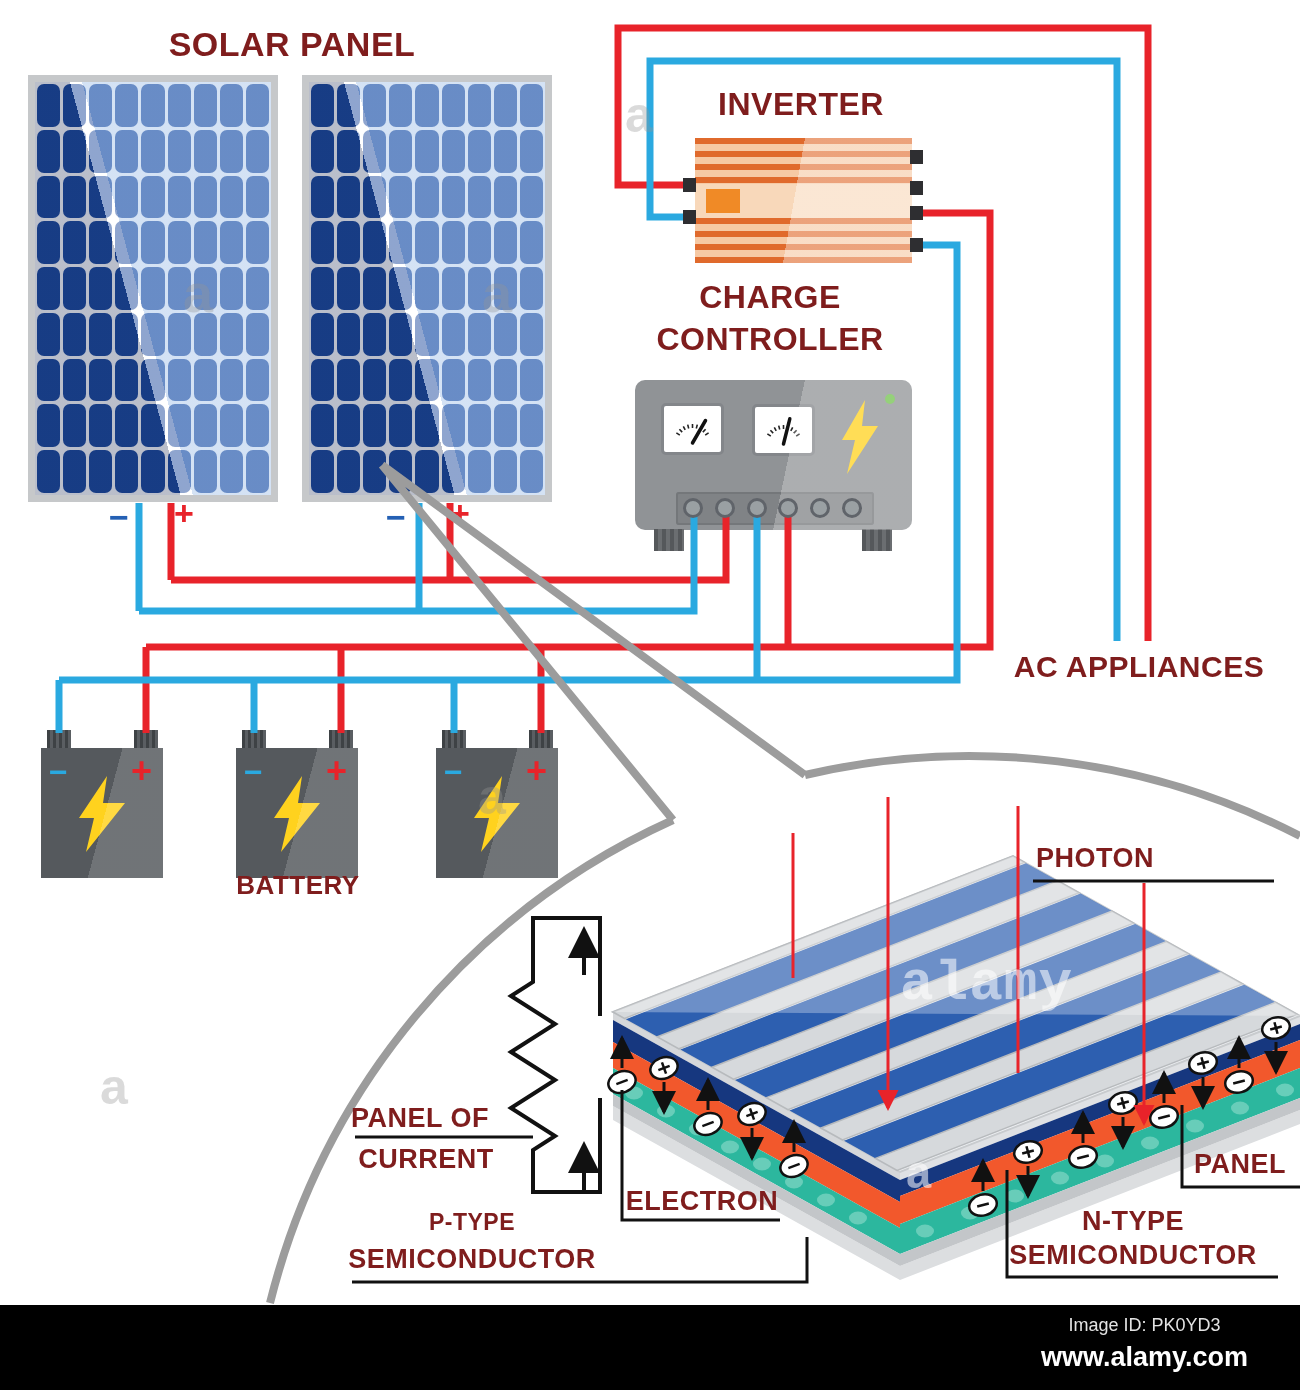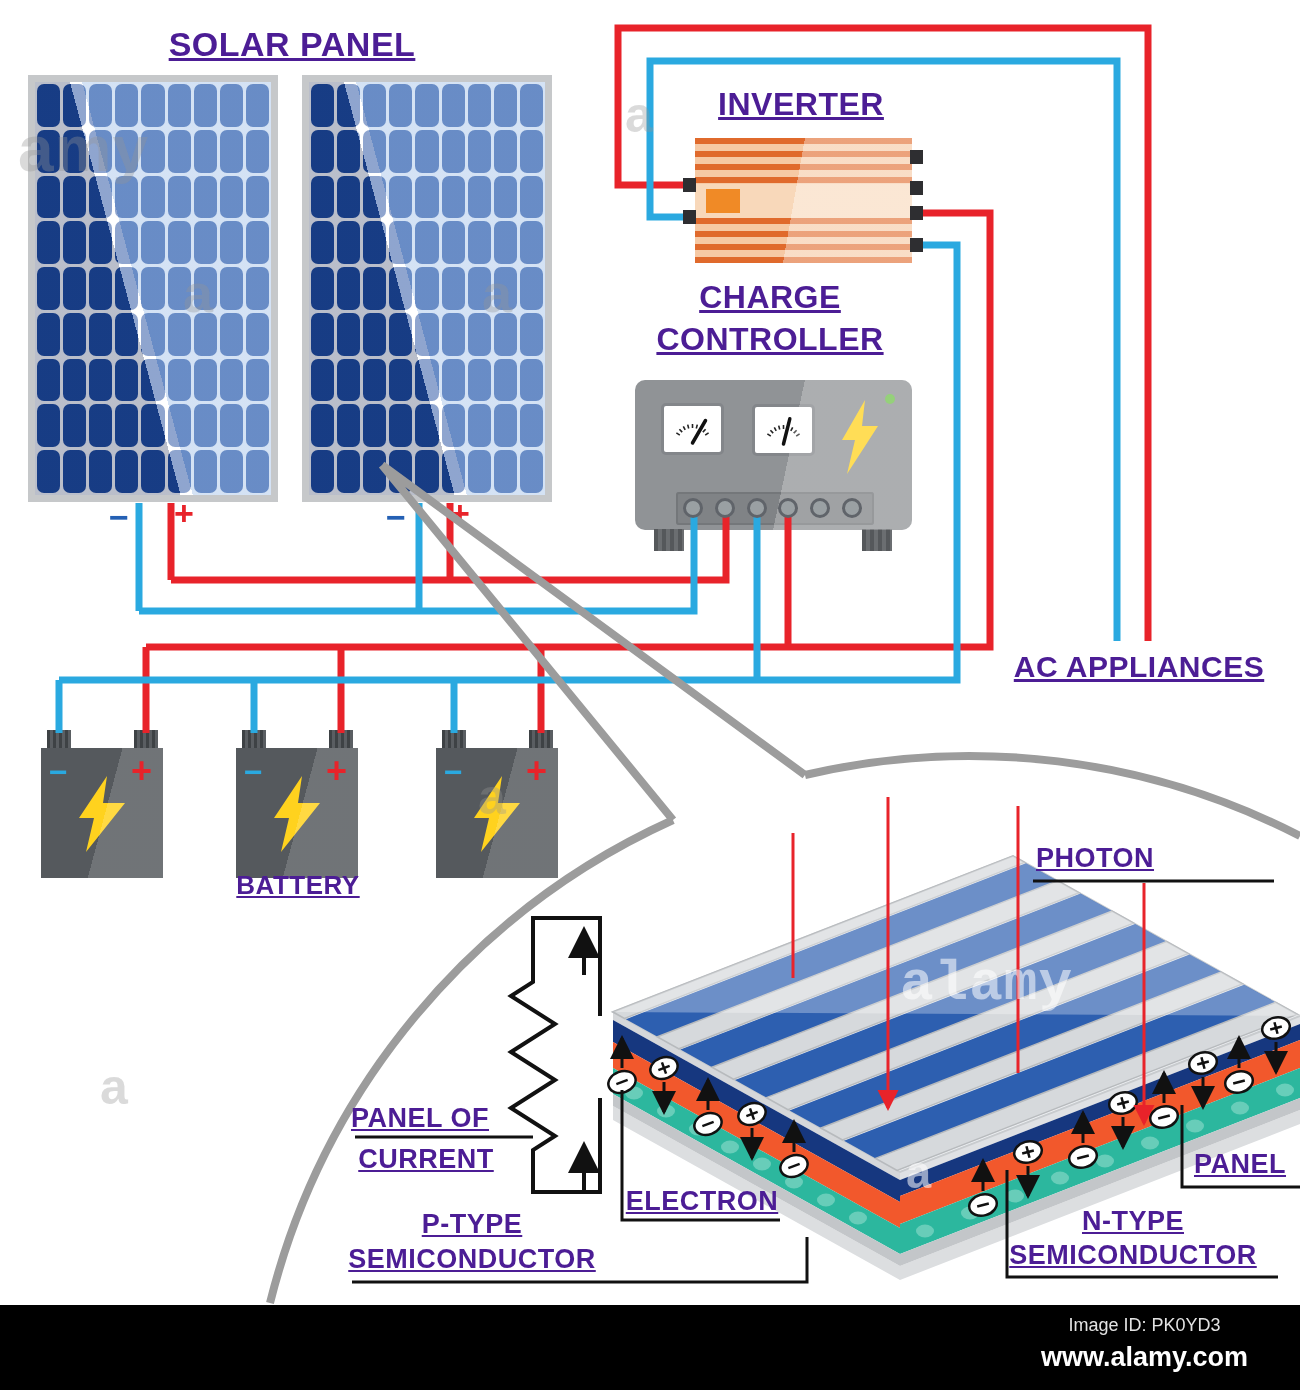--- a/index.html
+++ b/index.html
@@ -2,22 +2,22 @@
 <html style="--wire_red: #e8232a; --wire_blue: #2aa9e0; --panel_blue: #1e4b9e; --panel_frame: #c6c8ca; --inverter_orange: #e06a2c; --inverter_light: #f6c9a4; --controller_gray: #909396; --battery_gray: #55595d; --bolt_yellow: #ffd21e; --led_green: #72c14e; --layer_orange: #f2582c; --layer_teal: #2cb79e; --layer_blue_dark: #16377f; --strip_blue: #2d5fb0; --glass_gray: #eef0f3; --callout_gray: #9c9c9c;"><head>
 <meta charset="utf-8">
 <style>
   html,body{margin:0;padding:0;background:#fff;}
   .stage{position:relative;width:1300px;height:1390px;background:#fff;overflow:hidden;
          font-family:"Liberation Sans",sans-serif;}
   svg{display:block;}
   #linework{position:absolute;left:0;top:0;z-index:30;pointer-events:none;}
 
   
-  .lbl{position:absolute;transform:translateX(-50%);color:#4c1d95;font-weight:bold;
-       white-space:nowrap;letter-spacing:.5px;z-index:40;line-height:1.05;text-decoration:underline;}
+  .lbl{position:absolute;transform:translateX(-50%);color:#7f1d1d;font-weight:bold;
+       white-space:nowrap;letter-spacing:.5px;z-index:40;line-height:1.05;}
 
   
   .panel{position:absolute;top:75px;width:250px;height:427px;border:7px solid #c6c8ca;
          background:#fff;box-sizing:border-box;z-index:20;}
   .cells{position:absolute;left:2px;top:2px;right:2px;bottom:2px;display:grid;
          grid-template-columns:repeat(9,1fr);grid-template-rows:repeat(9,1fr);gap:3px;}
   .cell{background:var(--panel_blue);border-radius:7px;}
   .sheen{position:absolute;left:0;top:0;right:0;bottom:0;z-index:5;
          background:linear-gradient(75deg,rgba(6,22,66,.28) 0 42%,rgba(255,255,255,.5) 42% 45.5%,rgba(173,200,235,.52) 45.5% 100%);}
 
@@ -543,33 +543,32 @@
   <div class="lbl" style="left:292px;top:27px;font-size:34px">SOLAR PANEL</div>
   <div class="lbl" style="left:801px;top:88px;font-size:32px">INVERTER</div>
   <div class="lbl" style="left:770px;top:281px;font-size:32px">CHARGE</div>
   <div class="lbl" style="left:770px;top:323px;font-size:32px">CONTROLLER</div>
   <div class="lbl" style="left:1139px;top:651px;font-size:30px">AC APPLIANCES</div>
   <div class="lbl" style="left:298px;top:872px;font-size:26px">BATTERY</div>
   <div class="lbl" style="left:1095px;top:844px;font-size:27px">PHOTON</div>
   <div class="lbl" style="left:420px;top:1104px;font-size:27px">PANEL OF</div>
   <div class="lbl" style="left:426px;top:1145px;font-size:27px">CURRENT</div>
   <div class="lbl" style="left:702px;top:1187px;font-size:27px">ELECTRON</div>
-  <div class="lbl" style="left:472px;top:1210px;font-size:27px">P-TYPE</div>
+  <div class="lbl" style="left:472px;top:1210px;font-size:23px">P-TYPE</div>
   <div class="lbl" style="left:472px;top:1245px;font-size:27px">SEMICONDUCTOR</div>
   <div class="lbl" style="left:1133px;top:1207px;font-size:27px">N-TYPE</div>
   <div class="lbl" style="left:1133px;top:1241px;font-size:27px">SEMICONDUCTOR</div>
   <div class="lbl" style="left:1240px;top:1150px;font-size:27px">PANEL</div>
 
   <div class="idbar">
     <div class="idtxt">
       <div class="idline1">Image ID: PK0YD3</div>
       <div class="idline2">www.alamy.com</div>
     </div>
   </div>
-<div class="wm" style="left: 18px; top: 112px; font-size: 64px;">amy</div>
     <div class="wm" style="left: 183px; top: 262px; font-size: 54px;">a</div>
     <div class="wm" style="left: 482px; top: 262px; font-size: 54px;">a</div>
     <div class="wm" style="left: 625px; top: 86px; font-size: 50px;">a</div>
     <div class="wm" style="left: 478px; top: 768px; font-size: 50px;">a</div>
     <div class="wm" style="left: 100px; top: 1058px; font-size: 50px;">a</div>
     <div class="wm wml" style="left: 900px; top: 952px; font-size: 56px;">alamy</div>
     <div class="wm wml" style="left: 905px; top: 1150px; font-size: 46px;">a</div>
   </div>
 
 </body></html>

